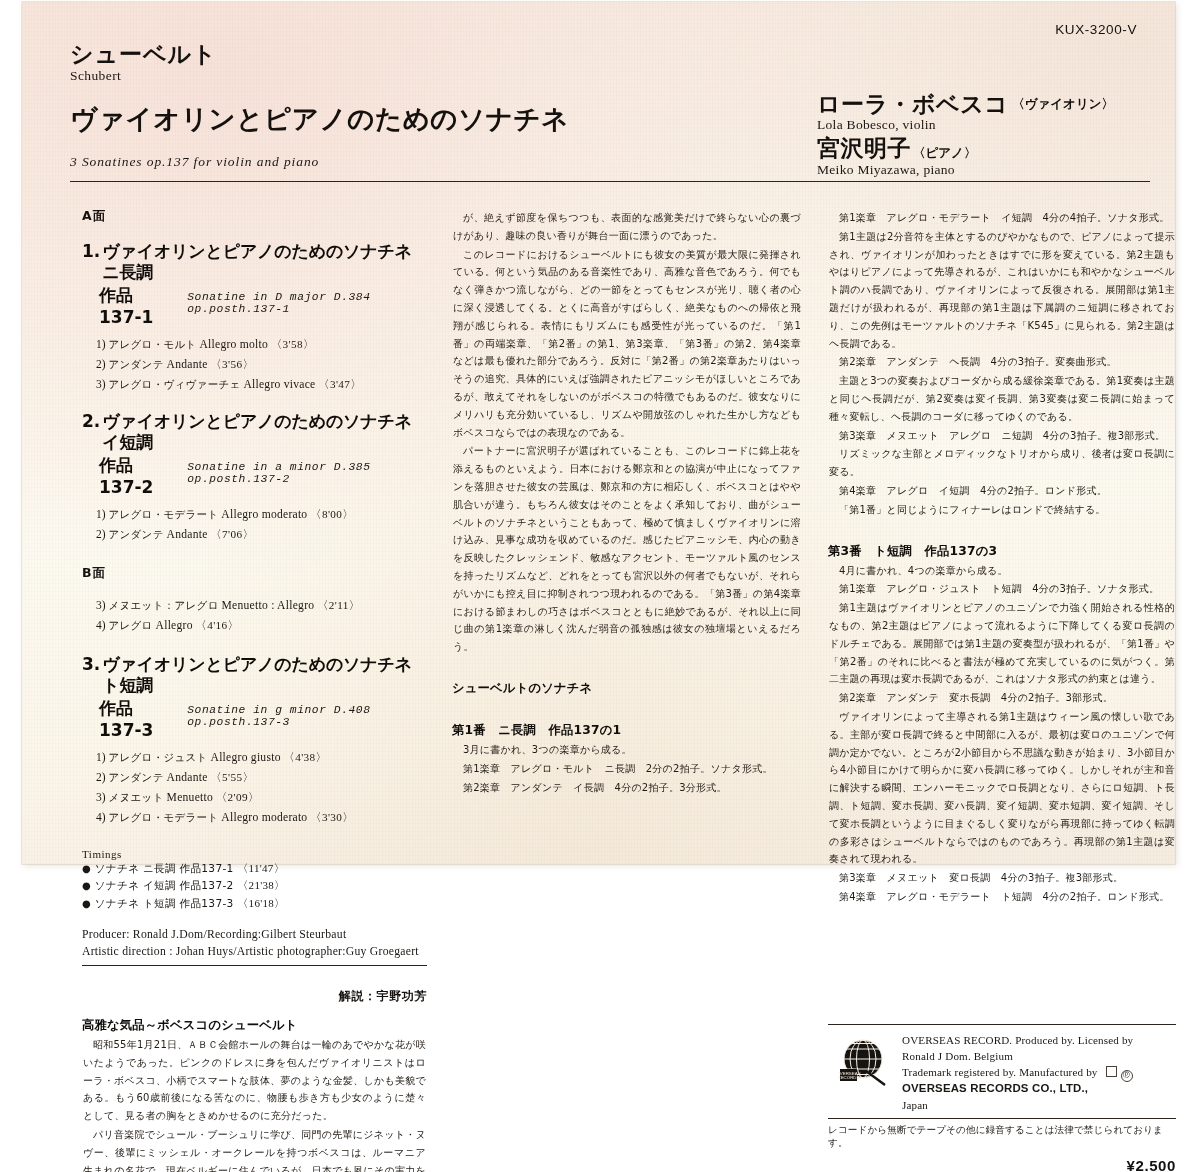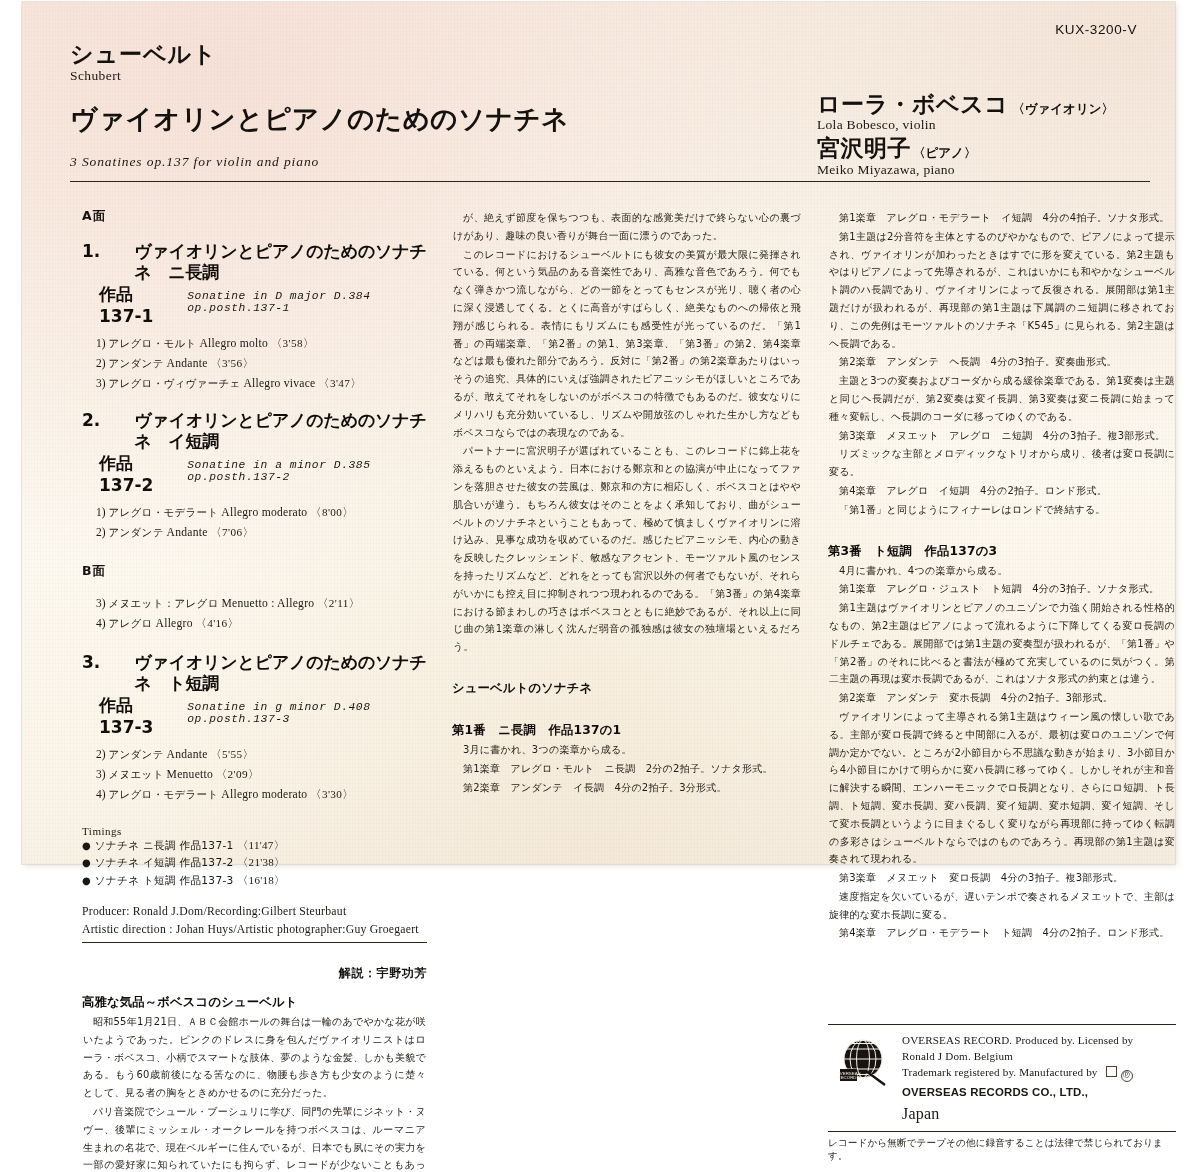--- a/index.html
+++ b/index.html
@@ -36,39 +36,39 @@
   }
   
   #hdr-left{position:absolute;left:48px;top:40px;width:520px;}
   #hdr-right{position:absolute;left:795px;top:90px;width:330px;}
   .t-jp-big{font-family:"DejaVu Sans",sans-serif;font-weight:bold;color:#14110e;}
   .t-en{font-family:"Liberation Serif",serif;color:#1a1714;}
   #composer-jp{font-size:23px;letter-spacing:1px;line-height:1.1;}
   #composer-en{font-size:13.5px;letter-spacing:.4px;margin-top:1px;}
   #worktitle-jp{font-size:26.5px;letter-spacing:.6px;margin-top:20px;line-height:1.12;}
   #worktitle-en{font-size:13.5px;letter-spacing:.9px;margin-top:20px;font-style:italic;}
-  #violinist-jp{font-size:23px;letter-spacing:.5px;line-height:1.1;display:flex;align-items:flex-end;}
+  #violinist-jp{font-size:23px;letter-spacing:.5px;line-height:1.1;display:flex;align-items:center;}
   #violinist-inst{font-size:12.5px;font-weight:bold;margin-left:4px;margin-bottom:2px;letter-spacing:0;}
   #violinist-en{font-size:13.5px;letter-spacing:.3px;margin-top:0px;}
   #pianist-jp{font-size:23px;letter-spacing:.5px;line-height:1.1;margin-top:3px;display:flex;align-items:flex-end;}
   #pianist-inst{font-size:12.5px;font-weight:bold;margin-left:2px;margin-bottom:2px;letter-spacing:0;}
   #pianist-en{font-size:13.5px;letter-spacing:.3px;}
   #rule-top{position:absolute;left:48px;top:179px;width:1080px;border-top:1.6px solid #2a241d;}
   
   .col{position:absolute;top:206px;}
   #colA{left:60px;width:345px;}
   #colB{left:430px;width:350px;}
   #colC{left:806px;width:348px;}
   
   .side-label{font-family:"DejaVu Sans",sans-serif;font-weight:bold;font-size:12.5px;color:#14110e;letter-spacing:1px;}
   
   .work{margin-top:16px;}
   .work-line{display:flex;align-items:baseline;}
   .work-num{font-family:"DejaVu Sans",sans-serif;font-weight:bold;font-size:17px;color:#100d0a;margin-right:2px;}
-  .work-jp{font-family:Liberation Serif, serif;font-weight:bold;font-size:17px;color:#100d0a;letter-spacing:-.2px;line-height:1.24;margin-left:32px;}
+  .work-jp{font-family:Liberation Mono, monospace;font-weight:bold;font-size:17px;color:#100d0a;letter-spacing:-.2px;line-height:1.24;}
   .work-row2{display:flex;align-items:baseline;margin-left:17px;}
   .work-op{font-family:"DejaVu Sans",sans-serif;font-weight:bold;font-size:17px;color:#100d0a;}
   .work-en{font-family:Liberation Mono, monospace;font-style:italic;font-size:11.3px;letter-spacing:.55px;color:#1b1713;margin-left:16px;position:relative;top:-1px;}
   .tracks{margin-top:8px;margin-left:14px;}
   .trk{font-size:11.5px;color:#1b1713;line-height:1.72;white-space:nowrap;}
   .trk .tn{font-family:"Liberation Serif",serif;}
   .trk .tjp{font-family:"DejaVu Sans",sans-serif;font-size:10.5px;letter-spacing:.3px;}
   .trk .ten{font-family:"Liberation Serif",serif;font-size:11.6px;letter-spacing:.25px;}
   .trk .tdur{font-family:"Liberation Serif",serif;font-size:11.2px;letter-spacing:.4px;}
   
@@ -87,21 +87,21 @@
   .bpar{font-family:"DejaVu Sans",sans-serif;font-size:10px;color:#211b15;line-height:1.78;text-align:justify;text-justify:inter-character;letter-spacing:.25px;text-indent:1em;margin:1px;}
   .bgap{height:11px;}
   
   #footer{position:absolute;left:806px;top:1022px;width:348px;}
   #flabel-rule-top{border-top:1.5px solid #2a241d;}
   #logo-row{display:flex;align-items:flex-start;padding-top:8px;padding-bottom:5px;}
   #globe{width:52px;height:52px;flex:0 0 52px;margin-left:10px;margin-top:2px;position:relative;}
   #globe svg{display:block;}
   #logo-text{margin-left:12px;font-family:"Liberation Serif",serif;font-size:11.1px;color:#1b1713;line-height:1.42;letter-spacing:.15px;}
   #logo-text .teichiku{font-family:"Liberation Sans",sans-serif;font-weight:bold;font-size:11.4px;letter-spacing:.2px;}
-  #logo-text .teichiku .jpn{font-family:"Liberation Serif",serif;font-weight:normal;font-size:16px;text-align:center;}
+  #logo-text .teichiku .jpn{font-family:"Liberation Serif",serif;font-weight:normal;font-size:11px;text-align:center;}
   #marks{float:right;margin-left:8px;font-size:10px;letter-spacing:2px;}
   #flabel-rule-bot{border-top:1.5px solid #2a241d;}
   #warn{font-family:"DejaVu Sans",sans-serif;font-size:9.6px;color:#211b15;letter-spacing:.1px;padding-top:5px;}
   #price{font-family:"Liberation Sans",sans-serif;font-weight:bold;font-size:15px;color:#14110e;text-align:right;margin-top:7px;letter-spacing:.6px;}
   .mark-box{display:inline-block;width:9px;height:9px;border:1px solid #4a4038;position:relative;top:1px;}
   .mark-circ{display:inline-block;width:10px;height:10px;border:1px solid #4a4038;border-radius:50%;position:relative;top:1px;font-size:7px;line-height:9px;text-align:center;}
 </style>
 </head>
 <body>
 
@@ -213,20 +213,26 @@
       <div class="work-line">
         <span class="work-num">3.</span>
         <span class="work-jp">ヴァイオリンとピアノのためのソナチネ　ト短調</span>
       </div>
       <div class="work-row2">
         <span class="work-op">作品137-3</span>
         <span class="work-en">Sonatine in g minor D.408 op.posth.137-3</span>
       </div>
       <div class="tracks">
         <div class="trk">
+          <span class="tn">1)</span>
+          <span class="tjp">アレグロ・ジュスト</span>
+          <span class="ten">Allegro giusto</span>
+          <span class="tdur">〈4'38〉</span>
+        </div>
+        <div class="trk">
           <span class="tn">2)</span>
           <span class="tjp">アンダンテ</span>
           <span class="ten">Andante</span>
           <span class="tdur">〈5'55〉</span>
         </div>
         <div class="trk">
           <span class="tn">3)</span>
           <span class="tjp">メヌエット</span>
           <span class="ten">Menuetto</span>
           <span class="tdur">〈2'09〉</span>
@@ -300,21 +306,20 @@
     <p class="bpar">「第1番」と同じようにフィナーレはロンドで終結する。</p>
 
     <div class="bgap"></div>
     <div class="bhead">第3番　ト短調　作品137の3</div>
     <p class="bpar">4月に書かれ、4つの楽章から成る。</p>
     <p class="bpar">第1楽章　アレグロ・ジュスト　ト短調　4分の3拍子。ソナタ形式。</p>
     <p class="bpar">第1主題はヴァイオリンとピアノのユニゾンで力強く開始される性格的なもの、第2主題はピアノによって流れるように下降してくる変ロ長調のドルチェである。展開部では第1主題の変奏型が扱われるが、「第1番」や「第2番」のそれに比べると書法が極めて充実しているのに気がつく。第二主題の再現は変ホ長調であるが、これはソナタ形式の約束とは違う。</p>
     <p class="bpar">第2楽章　アンダンテ　変ホ長調　4分の2拍子。3部形式。</p>
     <p class="bpar">ヴァイオリンによって主導される第1主題はウィーン風の懐しい歌である。主部が変ロ長調で終ると中間部に入るが、最初は変ロのユニゾンで何調か定かでない。ところが2小節目から不思議な動きが始まり、3小節目から4小節目にかけて明らかに変ハ長調に移ってゆく。しかしそれが主和音に解決する瞬間、エンハーモニックでロ長調となり、さらにロ短調、ト長調、ト短調、変ホ長調、変ハ長調、変イ短調、変ホ短調、変イ短調、そして変ホ長調というように目まぐるしく変りながら再現部に持ってゆく転調の多彩さはシューベルトならではのものであろう。再現部の第1主題は変奏されて現われる。</p>
     <p class="bpar">第3楽章　メヌエット　変ロ長調　4分の3拍子。複3部形式。</p>
-    <p class="bpar">速度指定を欠いているが、遅いテンポで奏されるメヌエットで、主部は旋律的な変ホ長調に変る。</p>
     <p class="bpar">第4楽章　アレグロ・モデラート　ト短調　4分の2拍子。ロンド形式。</p>
 
     <p class="bpar"></p>
   </div>
 
   <div id="footer">
     <div id="flabel-rule-top"></div>
     <div id="logo-row">
       <div id="globe">
         <svg width="52" height="52" viewBox="0 0 52 52">

